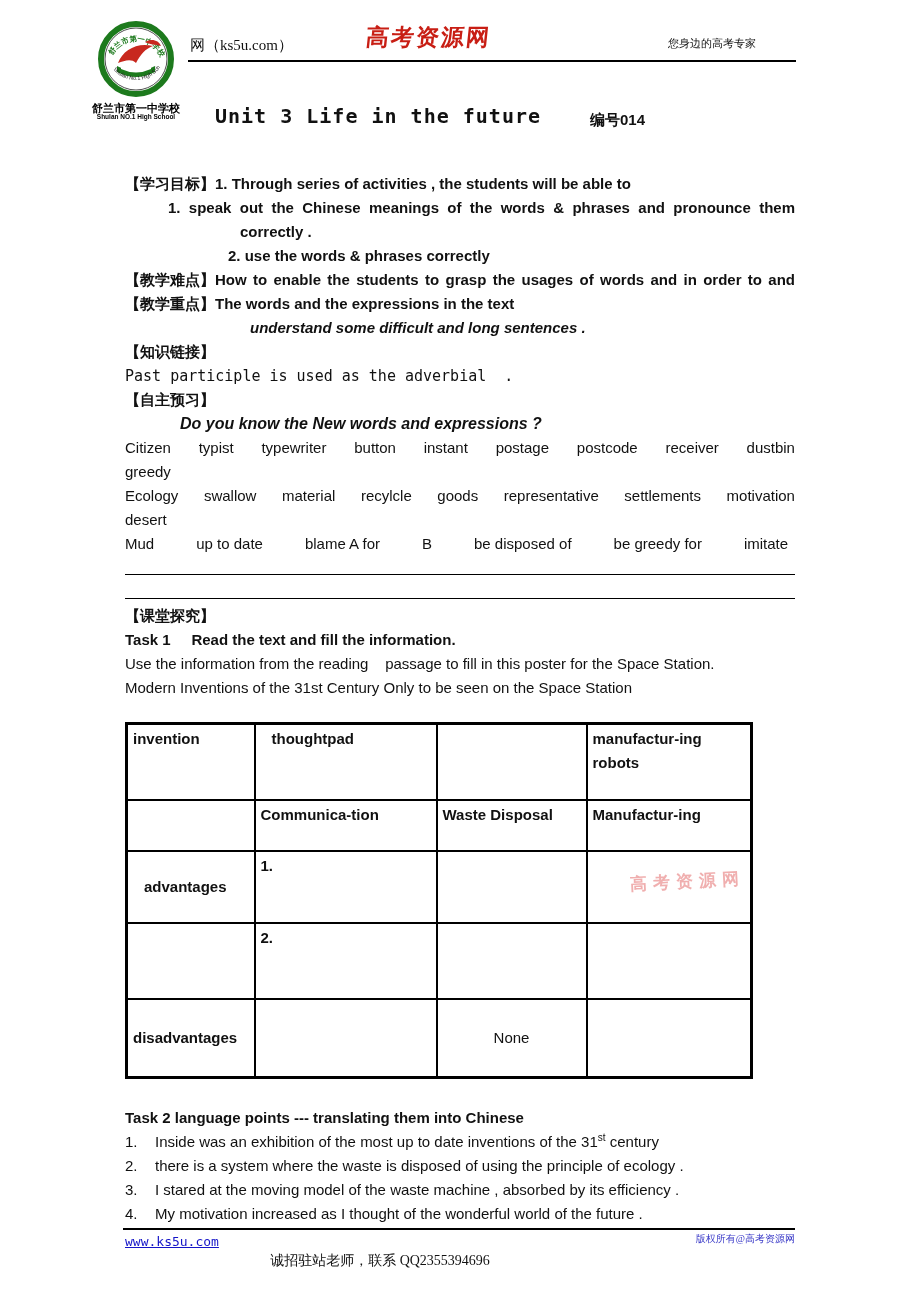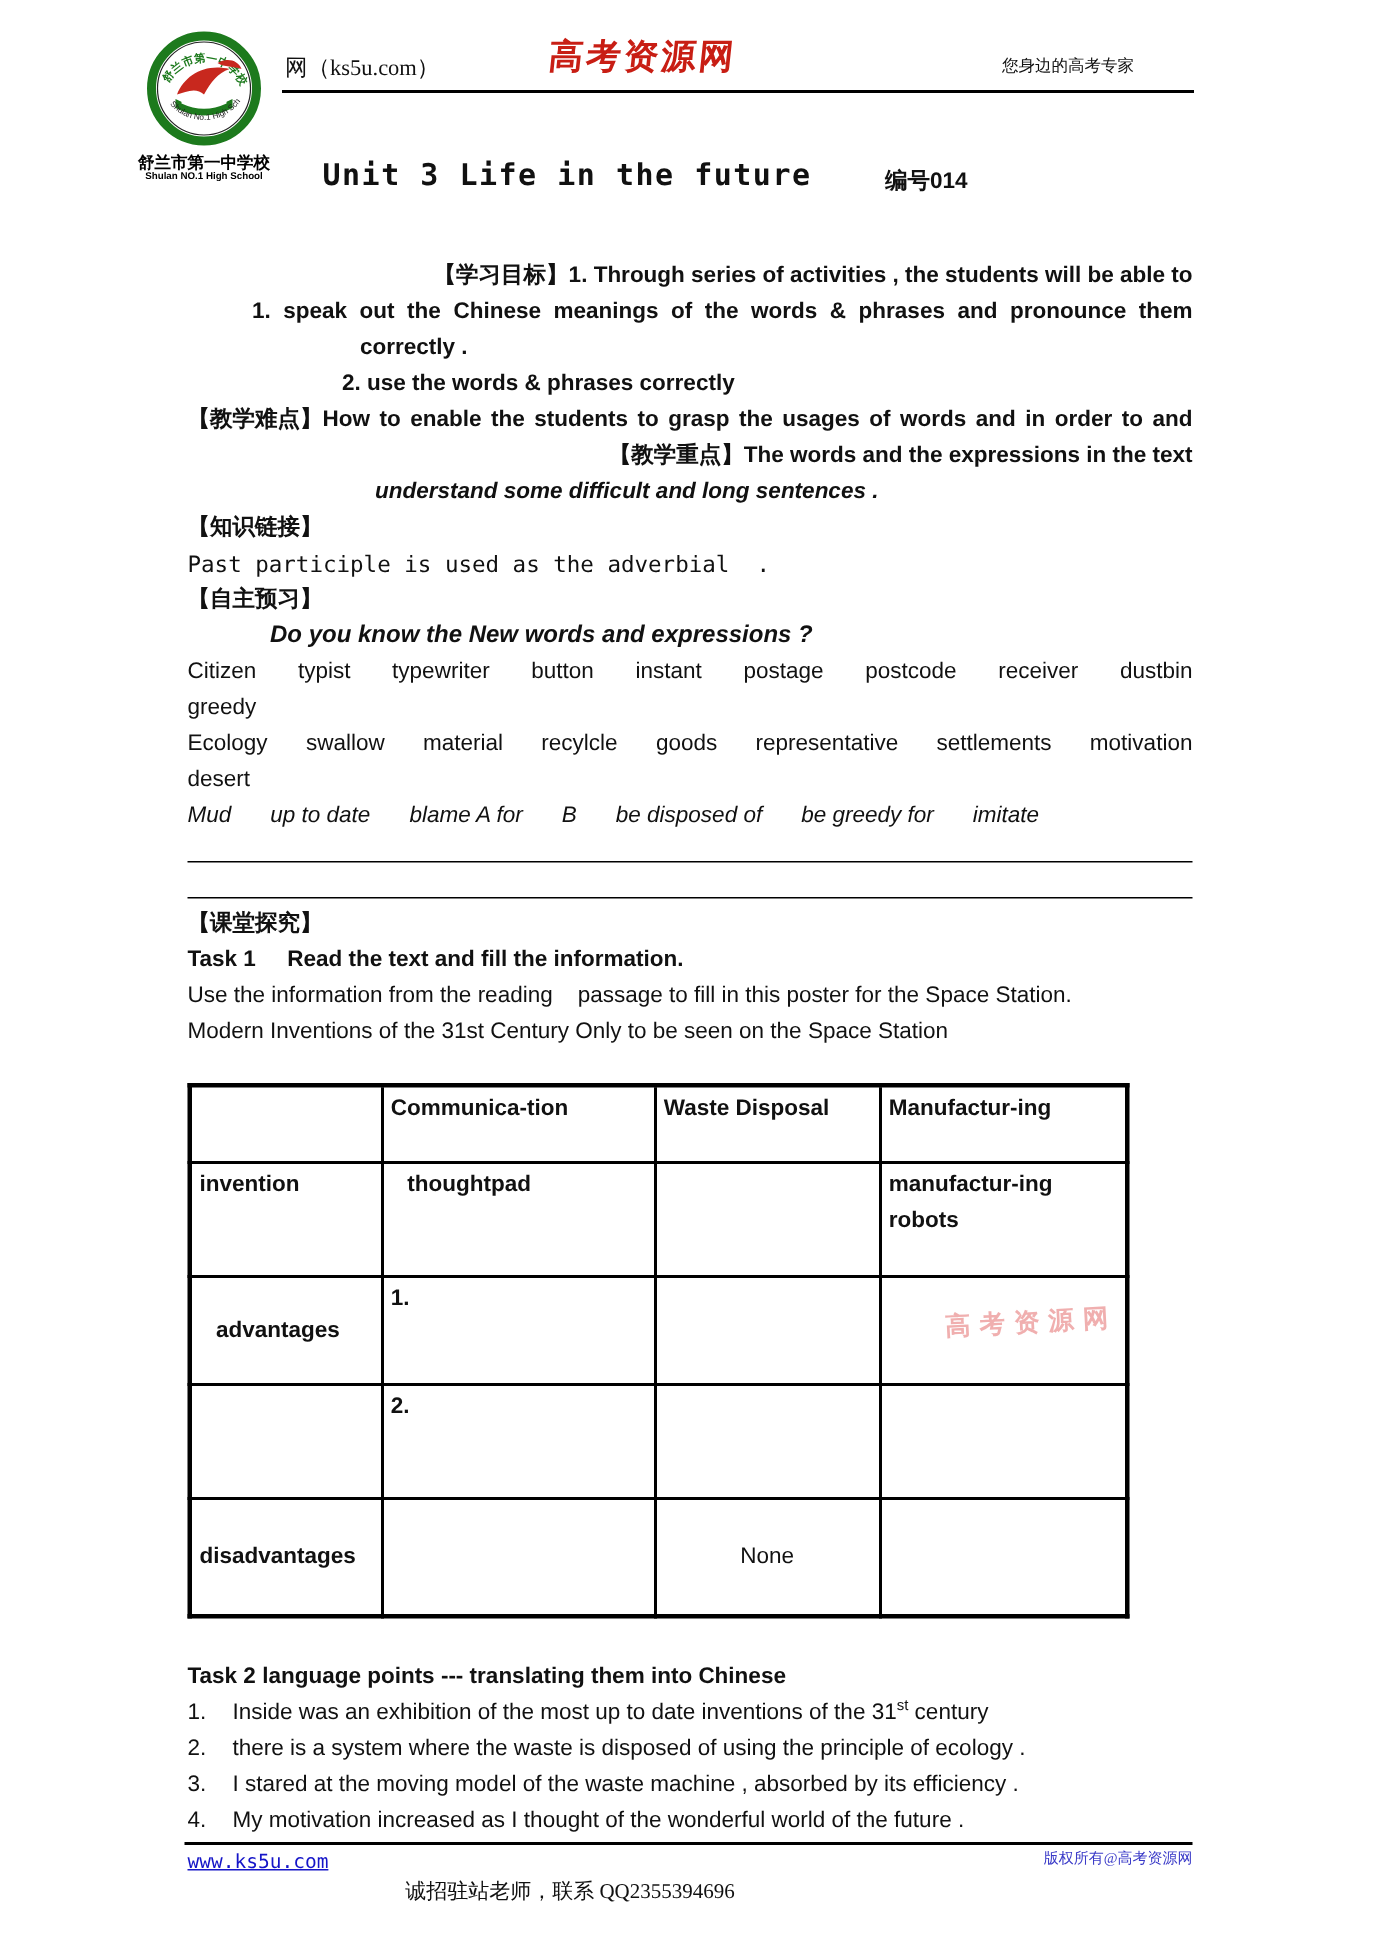--- a/index.html
+++ b/index.html
@@ -14,27 +14,27 @@
   .site-partial{position:absolute;left:190px;top:36px;font-size:15px;font-family:"Liberation Serif",serif;}
   .brand-red{position:absolute;left:366px;top:22px;font-size:23px;font-weight:bold;color:#c81e14;
              letter-spacing:2px;transform:skewX(-6deg);font-family:"Liberation Serif",serif;}
   .slogan{position:absolute;left:668px;top:36px;font-size:11px;font-family:"Liberation Serif",serif;}
   .hdr-rule{position:absolute;left:188px;top:60px;width:608px;height:2px;background:#000;}
   .doc-title{position:absolute;left:215px;top:104px;font-family:"DejaVu Sans Mono",monospace;
              font-weight:bold;font-size:20px;letter-spacing:1px;}
   .doc-code{position:absolute;left:590px;top:111px;font-size:15px;font-weight:bold;}
   
   .main{position:absolute;left:125px;top:172px;width:670px;font-size:15px;line-height:24px;}
-  .line{display:flex;align-items:baseline;justify-content:flex-end;}
+  .line{display:flex;align-items:baseline;}
   .lbl{font-weight:bold;white-space:nowrap;}
   .just{text-align:justify;text-align-last:justify;}
   .mono{font-family:"DejaVu Sans Mono",monospace;font-size:15px;}
   .quest{font-weight:bold;font-style:italic;margin-left:55px;font-size:16px;}
   .spread{display:flex;justify-content:space-between;}
-  .gaprow{display:flex;gap:26px;font-style:italic;}
+  .gaprow{display:flex;gap:42px;}
   .blank-rule{height:0;border-bottom:1.5px solid #000;}
   sup{font-size:10px;line-height:0;}
   
   .table-wrap{position:relative;margin-top:22px;}
   table{border-collapse:collapse;table-layout:fixed;width:625px;border:3px solid #000;}
   td{border:2px solid #000;padding:2px 5px;font-weight:bold;font-size:15px;
      vertical-align:top;overflow:hidden;}
   td.mid{vertical-align:middle;}
   td.ctr{text-align:center;}
   td.norm{font-weight:normal;}
@@ -158,31 +158,31 @@
 
     <div class="table-wrap">
       <table>
         <colgroup>
             <col style="width:128px;">
             <col style="width:182px;">
             <col style="width:150px;">
             <col style="width:165px;">
           </colgroup>
         <tbody>
-            <tr style="height:51px;">
+            <tr style="height:76px;">
+          <td>invention</td>
+          <td class="ind">thoughtpad</td>
+          <td></td>
+          <td>manufactur-ing robots</td>
+        </tr>
+        <tr style="height:51px;">
           <td></td>
           <td>Communica-tion</td>
           <td>Waste Disposal</td>
           <td>Manufactur-ing</td>
-        </tr>
-        <tr style="height:76px;">
-          <td>invention</td>
-          <td class="ind">thoughtpad</td>
-          <td></td>
-          <td>manufactur-ing robots</td>
         </tr>
         <tr style="height:72px;">
           <td class="mid ind">advantages</td>
           <td>1.</td>
           <td></td>
           <td></td>
         </tr>
         <tr style="height:76px;">
           <td></td>
           <td>2.</td>

